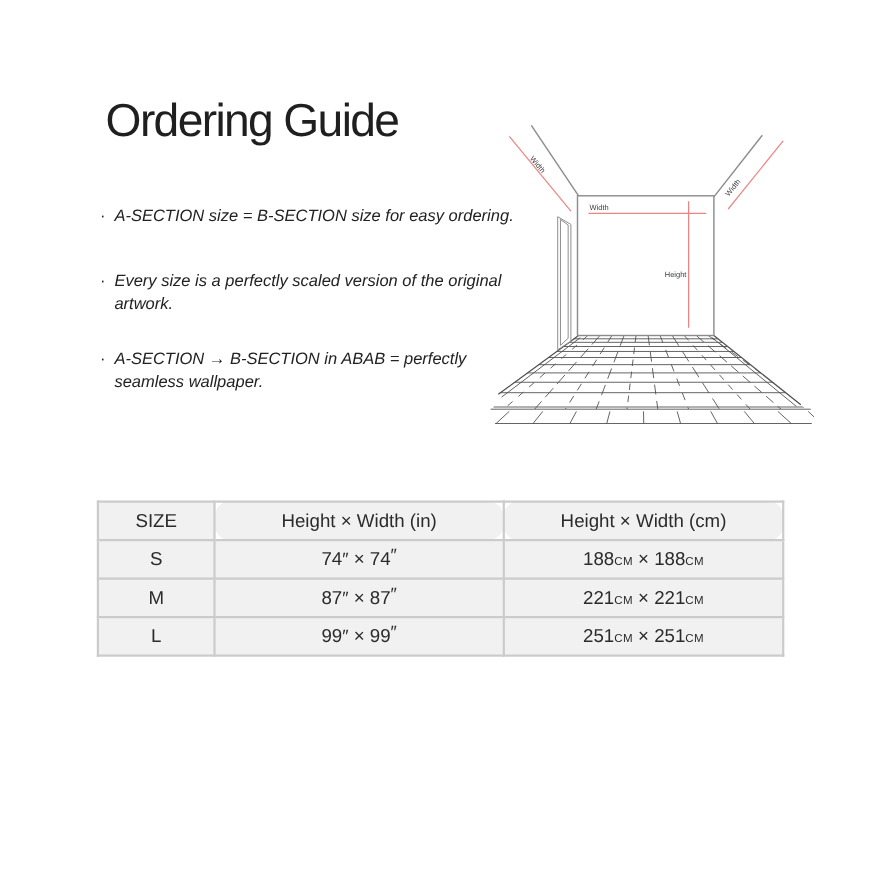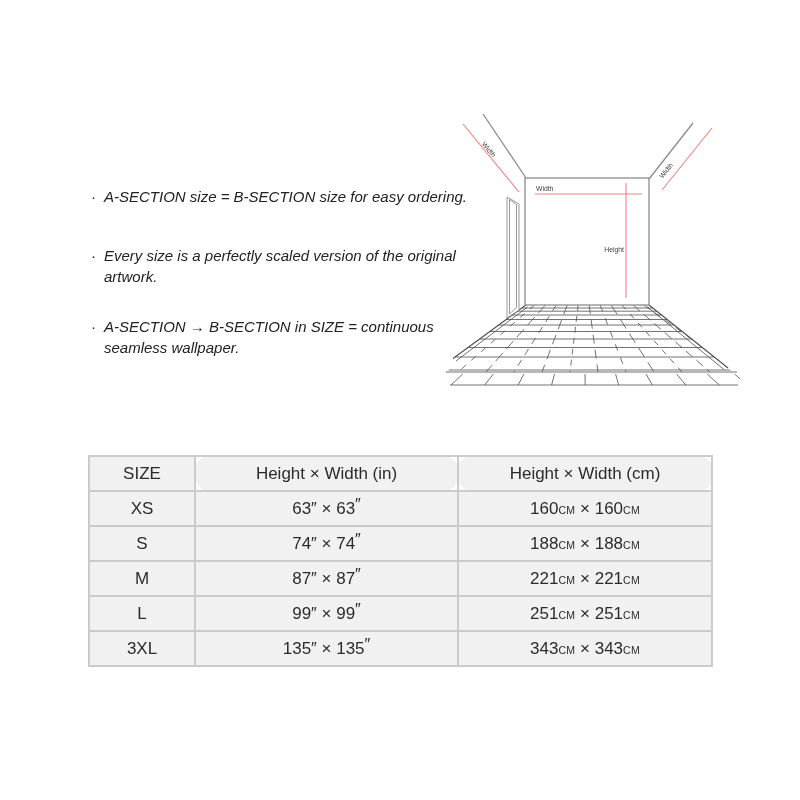--- a/index.html
+++ b/index.html
@@ -36,33 +36,34 @@
   .col-size{width:104px;} .col-in{width:261px;border-radius:14px;} .col-cm{width:252px;border-radius:13px;}
   .cmu{font-size:10.5px;letter-spacing:.3px;text-transform:uppercase;}
   .pr{font-size:0.95em;}
   .pr.hi{position:relative;top:-4px;}
 </style>
 </head>
 <body>
 
 <div id="screen" style="--ink: #1f1f1f; --accent: #ef8383; --wall: #8c8c8c; --floor: #4f4f4f; --tborder: #cbcbcd; --tcell: #f1f1f2;">
 
+  <div class="page-title">Ordering Guide</div>
 
   <div class="bullet b1">
     <span class="marker">·</span>
     <span class="btext">A-SECTION size = B-SECTION size for easy ordering.</span>
   </div>
   <div class="bullet b2">
     <span class="marker">·</span>
     <span class="btext">Every size is a perfectly scaled version of the original
 artwork.</span>
   </div>
   <div class="bullet b3">
     <span class="marker">·</span>
-    <span class="btext">A-SECTION → B-SECTION in SIZE = continuous
+    <span class="btext">A-SECTION → B-SECTION in ABAB = perfectly
 seamless wallpaper.</span>
   </div>
 
   <svg class="diagram" viewBox="0 0 305 300">
     <defs>
       <clipPath id="floorclip">
         <polygon points="86,205 209,205 288,268 293,272 8,272 13,258"></polygon>
       </clipPath>
     </defs>
 
@@ -133,40 +134,30 @@
   <table class="size-table">
     <thead>
       <tr>
         <th class="col-size">SIZE</th>
         <th class="col-in">Height × Width (in)</th>
         <th class="col-cm">Height × Width (cm)</th>
       </tr>
     </thead>
     <tbody>
         <tr>
-          <td>XS</td>
-          <td><span>63</span><span class="pr">″</span><span> × </span><span>63</span><span class="pr hi">″</span></td>
-          <td><span>160</span><span class="cmu">cm</span><span> × </span><span>160</span><span class="cmu">cm</span></td>
-        </tr>
-        <tr>
           <td>S</td>
           <td><span>74</span><span class="pr">″</span><span> × </span><span>74</span><span class="pr hi">″</span></td>
           <td><span>188</span><span class="cmu">cm</span><span> × </span><span>188</span><span class="cmu">cm</span></td>
         </tr>
         <tr>
           <td>M</td>
           <td><span>87</span><span class="pr">″</span><span> × </span><span>87</span><span class="pr hi">″</span></td>
           <td><span>221</span><span class="cmu">cm</span><span> × </span><span>221</span><span class="cmu">cm</span></td>
         </tr>
         <tr>
           <td>L</td>
           <td><span>99</span><span class="pr">″</span><span> × </span><span>99</span><span class="pr hi">″</span></td>
           <td><span>251</span><span class="cmu">cm</span><span> × </span><span>251</span><span class="cmu">cm</span></td>
         </tr>
-        <tr>
-          <td>3XL</td>
-          <td><span>135</span><span class="pr">″</span><span> × </span><span>135</span><span class="pr hi">″</span></td>
-          <td><span>343</span><span class="cmu">cm</span><span> × </span><span>343</span><span class="cmu">cm</span></td>
-        </tr>
       </tbody>
   </table>
 
 </div>
 
 </body></html>

